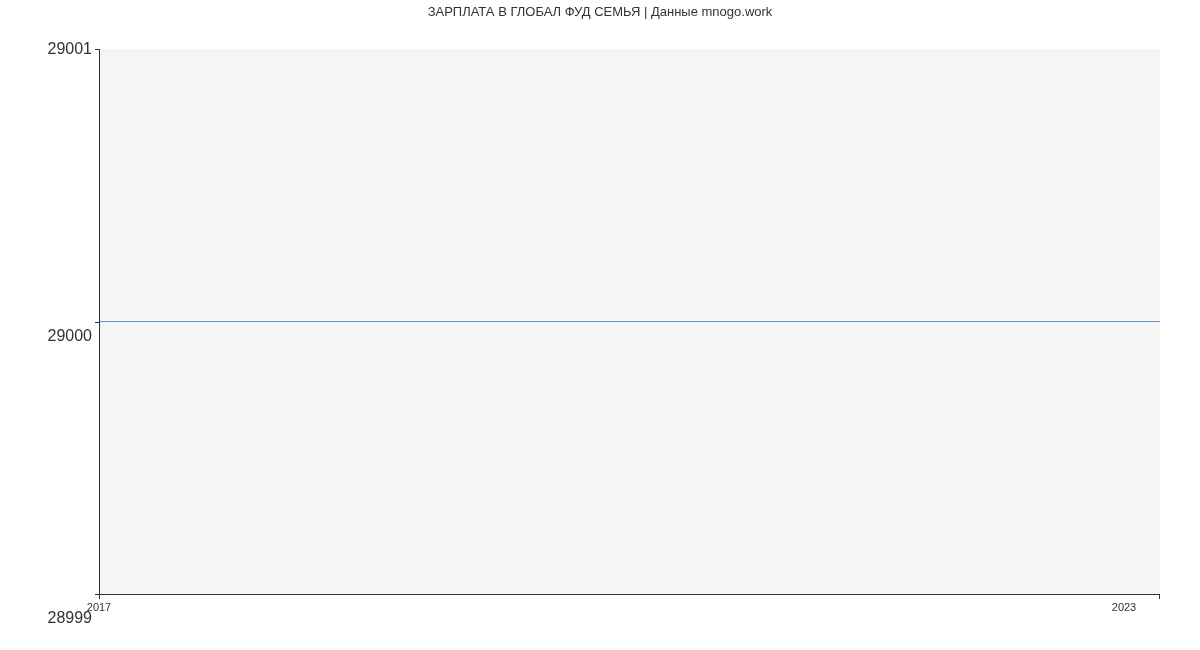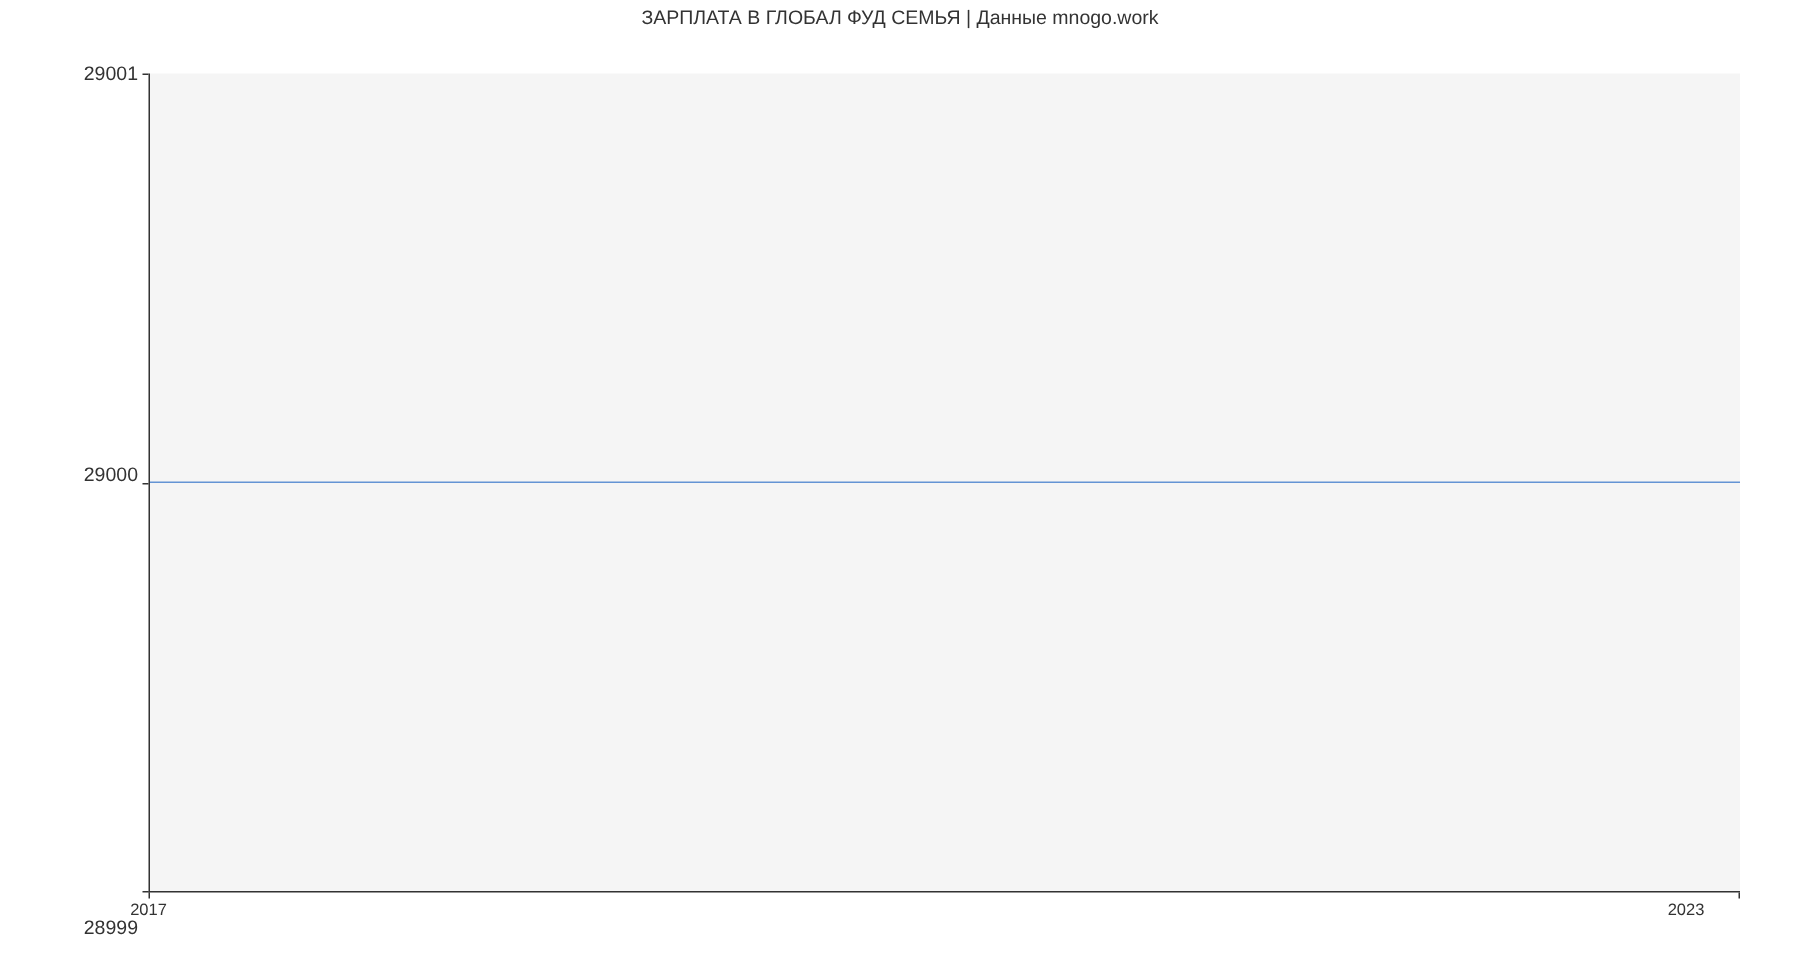--- a/index.html
+++ b/index.html
@@ -38,21 +38,21 @@
   }
   .y-tick {
     position: absolute;
     left: 95px;
     width: 4px;
     border-top: 1px solid #333;
   }
   .y-label {
     position: absolute;
     right: 1108px;
-    font-size: 13px;
+    font-size: 16px;
     color: #333;
     text-align: right;
     transform: translateY(-50%);
     width: 60px;
   }
   .x-tick {
     position: absolute;
     top: 595px;
     height: 4px;
     border-left: 1px solid #333;
@@ -77,21 +77,21 @@
   <div class="title">ЗАРПЛАТА В ГЛОБАЛ ФУД СЕМЬЯ | Данные mnogo.work</div>
 
   <div class="plot">
     <div class="line" style="left:0; width:1060px; top:272px;"></div>
   </div>
 
   <div class="y-tick" style="top:49px;"></div>
   <div class="y-label" style="top:49px;">29001</div>
 
   <div class="y-tick" style="top:322px;"></div>
-  <div class="y-label" style="top:316px;">29000</div>
+  <div class="y-label" style="top:336px;">29000</div>
 
   <div class="y-tick" style="top:594px;"></div>
   <div class="y-label" style="top:594px;margin-top:24px;">28999</div>
 
   <div class="x-tick" style="left:99px;"></div>
   <div class="x-label" style="left:99px;">2017</div>
 
   <div class="x-tick" style="left:1159px;"></div>
   <div class="x-label" style="left:1124px;">2023</div>
 </div>

